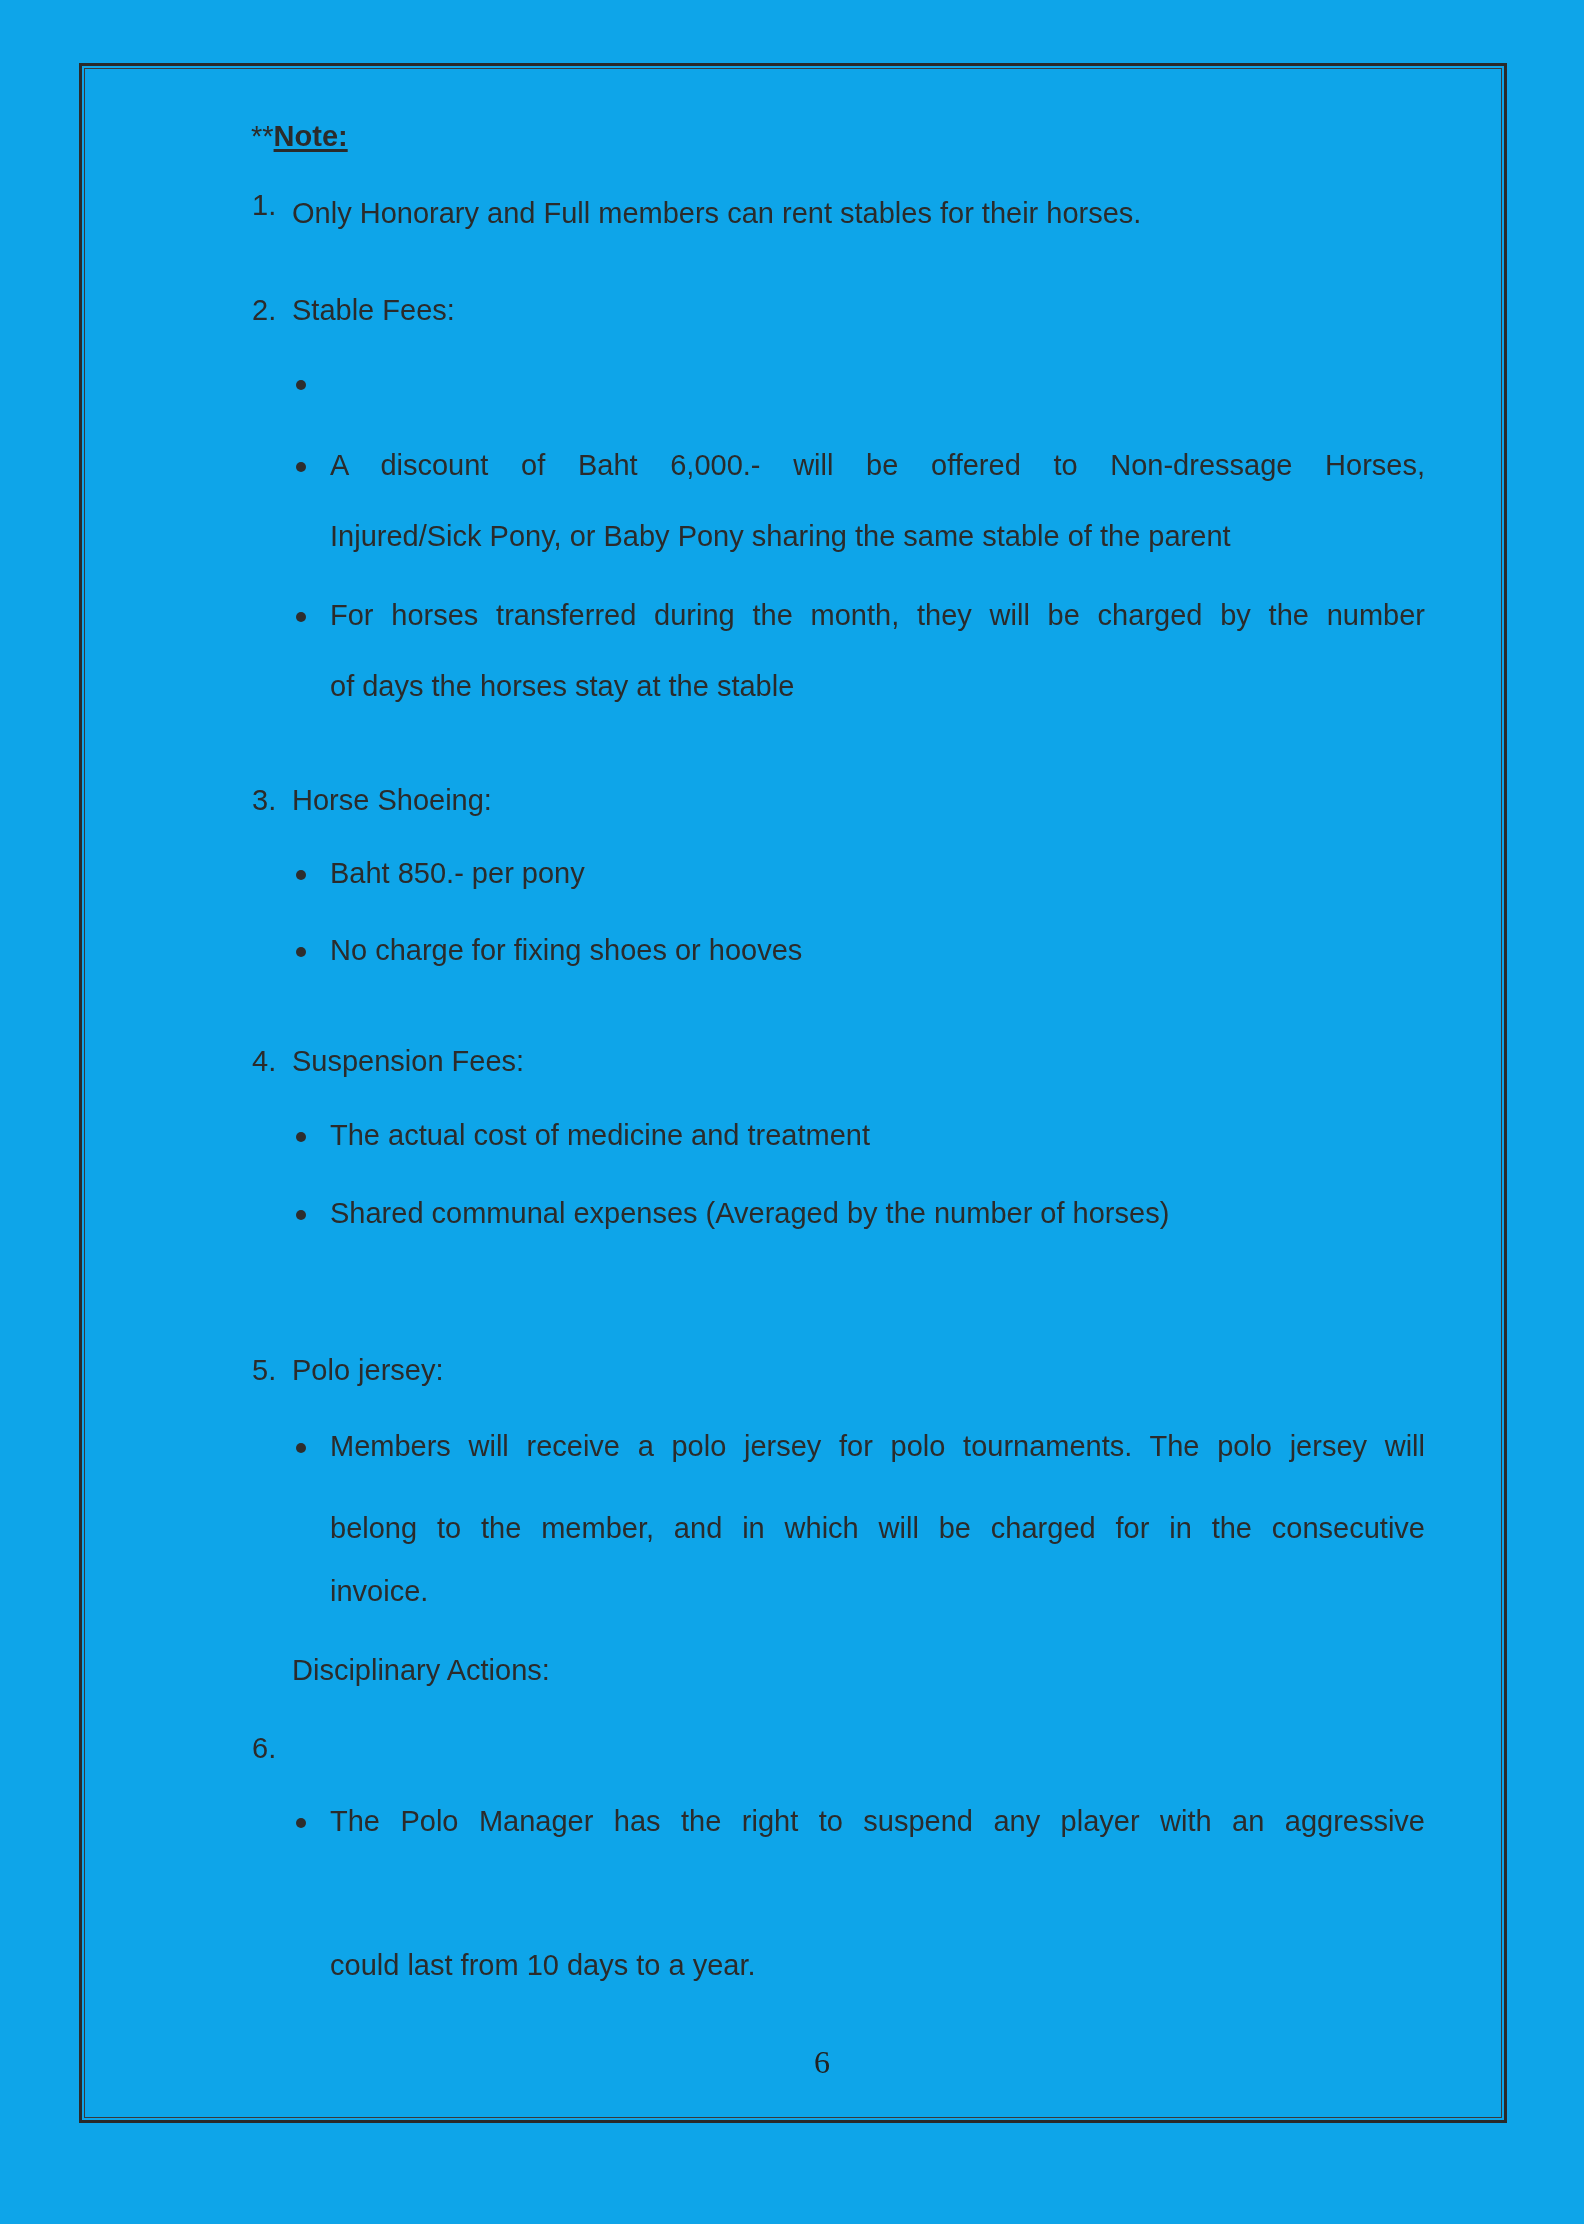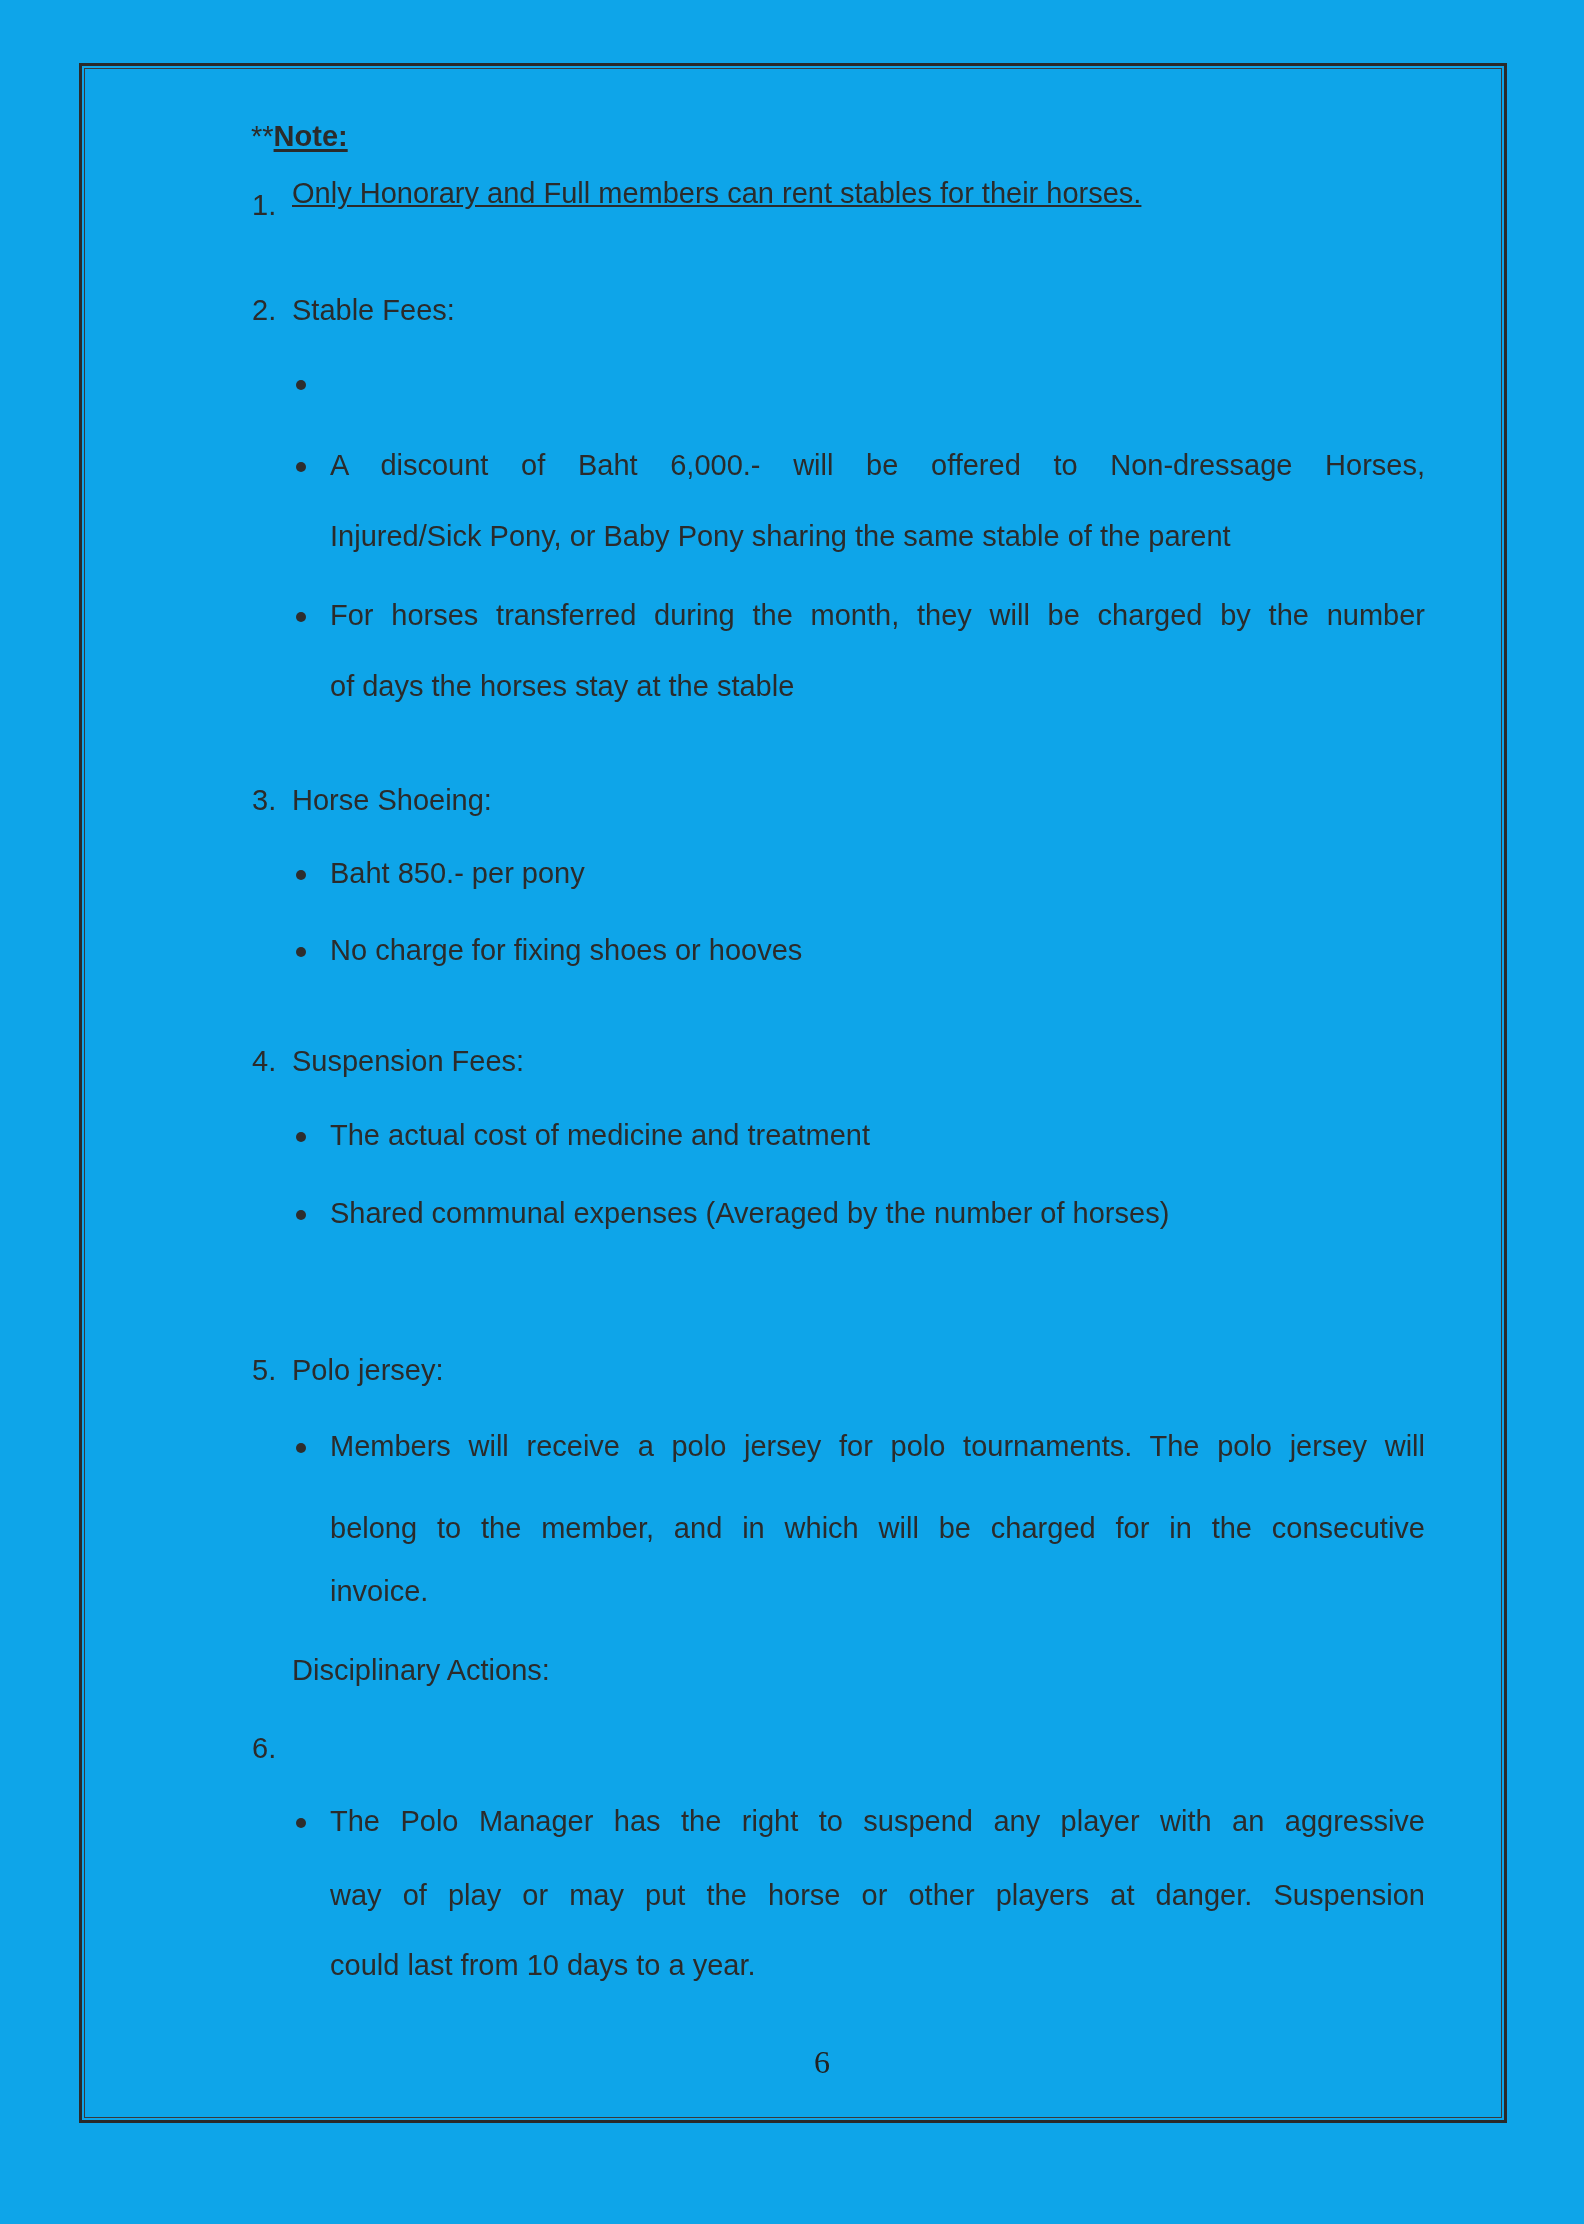--- a/index.html
+++ b/index.html
@@ -41,21 +41,21 @@
 <body>
 
 <div class="page">
   <div class="frame">
     <div class="frame-inner"></div>
   </div>
 
   <p class="ln" style="left:251px; top:122px;"><span class="note-stars">**</span><span class="note-word">Note:</span></p>
 
   <p class="ln num" style="top:191px;">1.</p>
-  <p class="ln head" style="top:179px;text-decoration:underline;">Only Honorary and Full members can rent stables for their horses.</p>
+  <p class="ln head" style="top:199px;">Only Honorary and Full members can rent stables for their horses.</p>
 
   <p class="ln num" style="top:296px;">2.</p>
   <p class="ln head" style="top:296px;">Stable Fees:</p>
 
   <span class="dot" style="left:296px; top:380px;"></span>
 
   <span class="dot" style="left:296px; top:462px;"></span>
   <p class="ln btxt just" style="top:451px;">A discount of Baht 6,000.- will be offered to Non-dressage Horses,</p>
   <p class="ln btxt" style="top:522px;">Injured/Sick Pony, or Baby Pony sharing the same stable of the parent</p>
 
@@ -87,17 +87,16 @@
   <span class="dot" style="left:296px; top:1443px;"></span>
   <p class="ln btxt just" style="top:1432px;">Members will receive a polo jersey for polo tournaments. The polo jersey will</p>
   <p class="ln btxt just" style="top:1514px;">belong to the member, and in which will be charged for in the consecutive</p>
   <p class="ln btxt" style="top:1577px;">invoice.</p>
 
   <p class="ln num" style="top:1734px;">6.</p>
   <p class="ln head" style="top:1656px;">Disciplinary Actions:</p>
 
   <span class="dot" style="left:296px; top:1818px;"></span>
   <p class="ln btxt just" style="top:1807px;">The Polo Manager has the right to suspend any player with an aggressive</p>
-  <p class="ln btxt just" style="top:1881px;">way of play or may put the horse or other players at danger. Suspension</p>
   <p class="ln btxt" style="top:1951px;">could last from 10 days to a year.</p>
 
   <div class="pagenum" style="top:2046px;">6</div>
 </div>
 
 </body></html>

